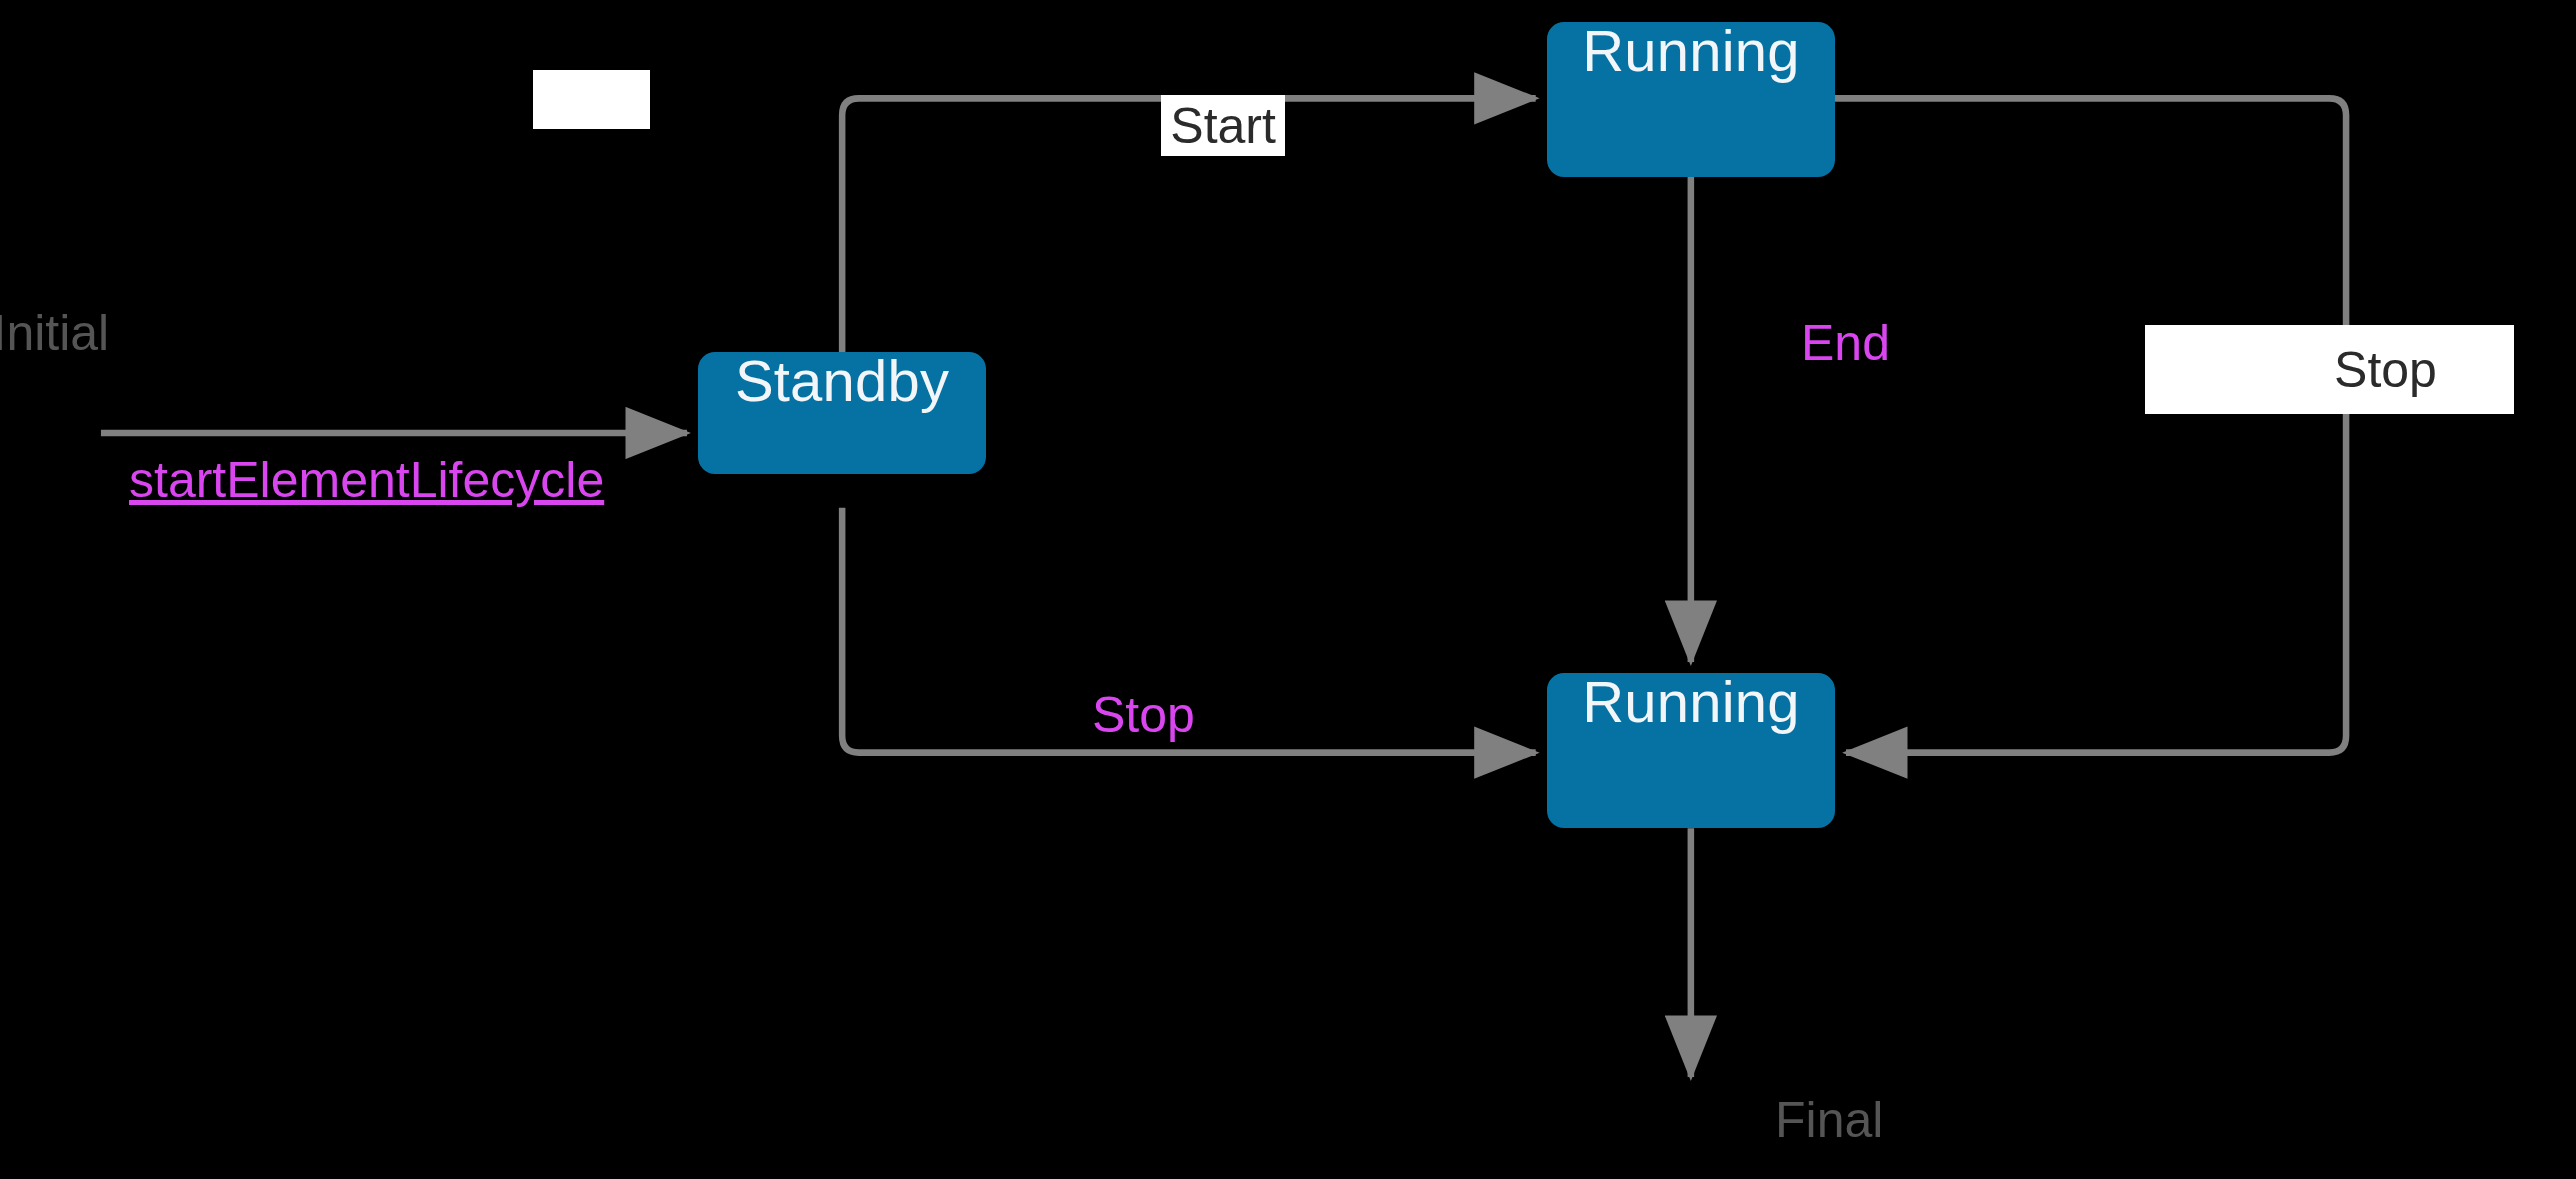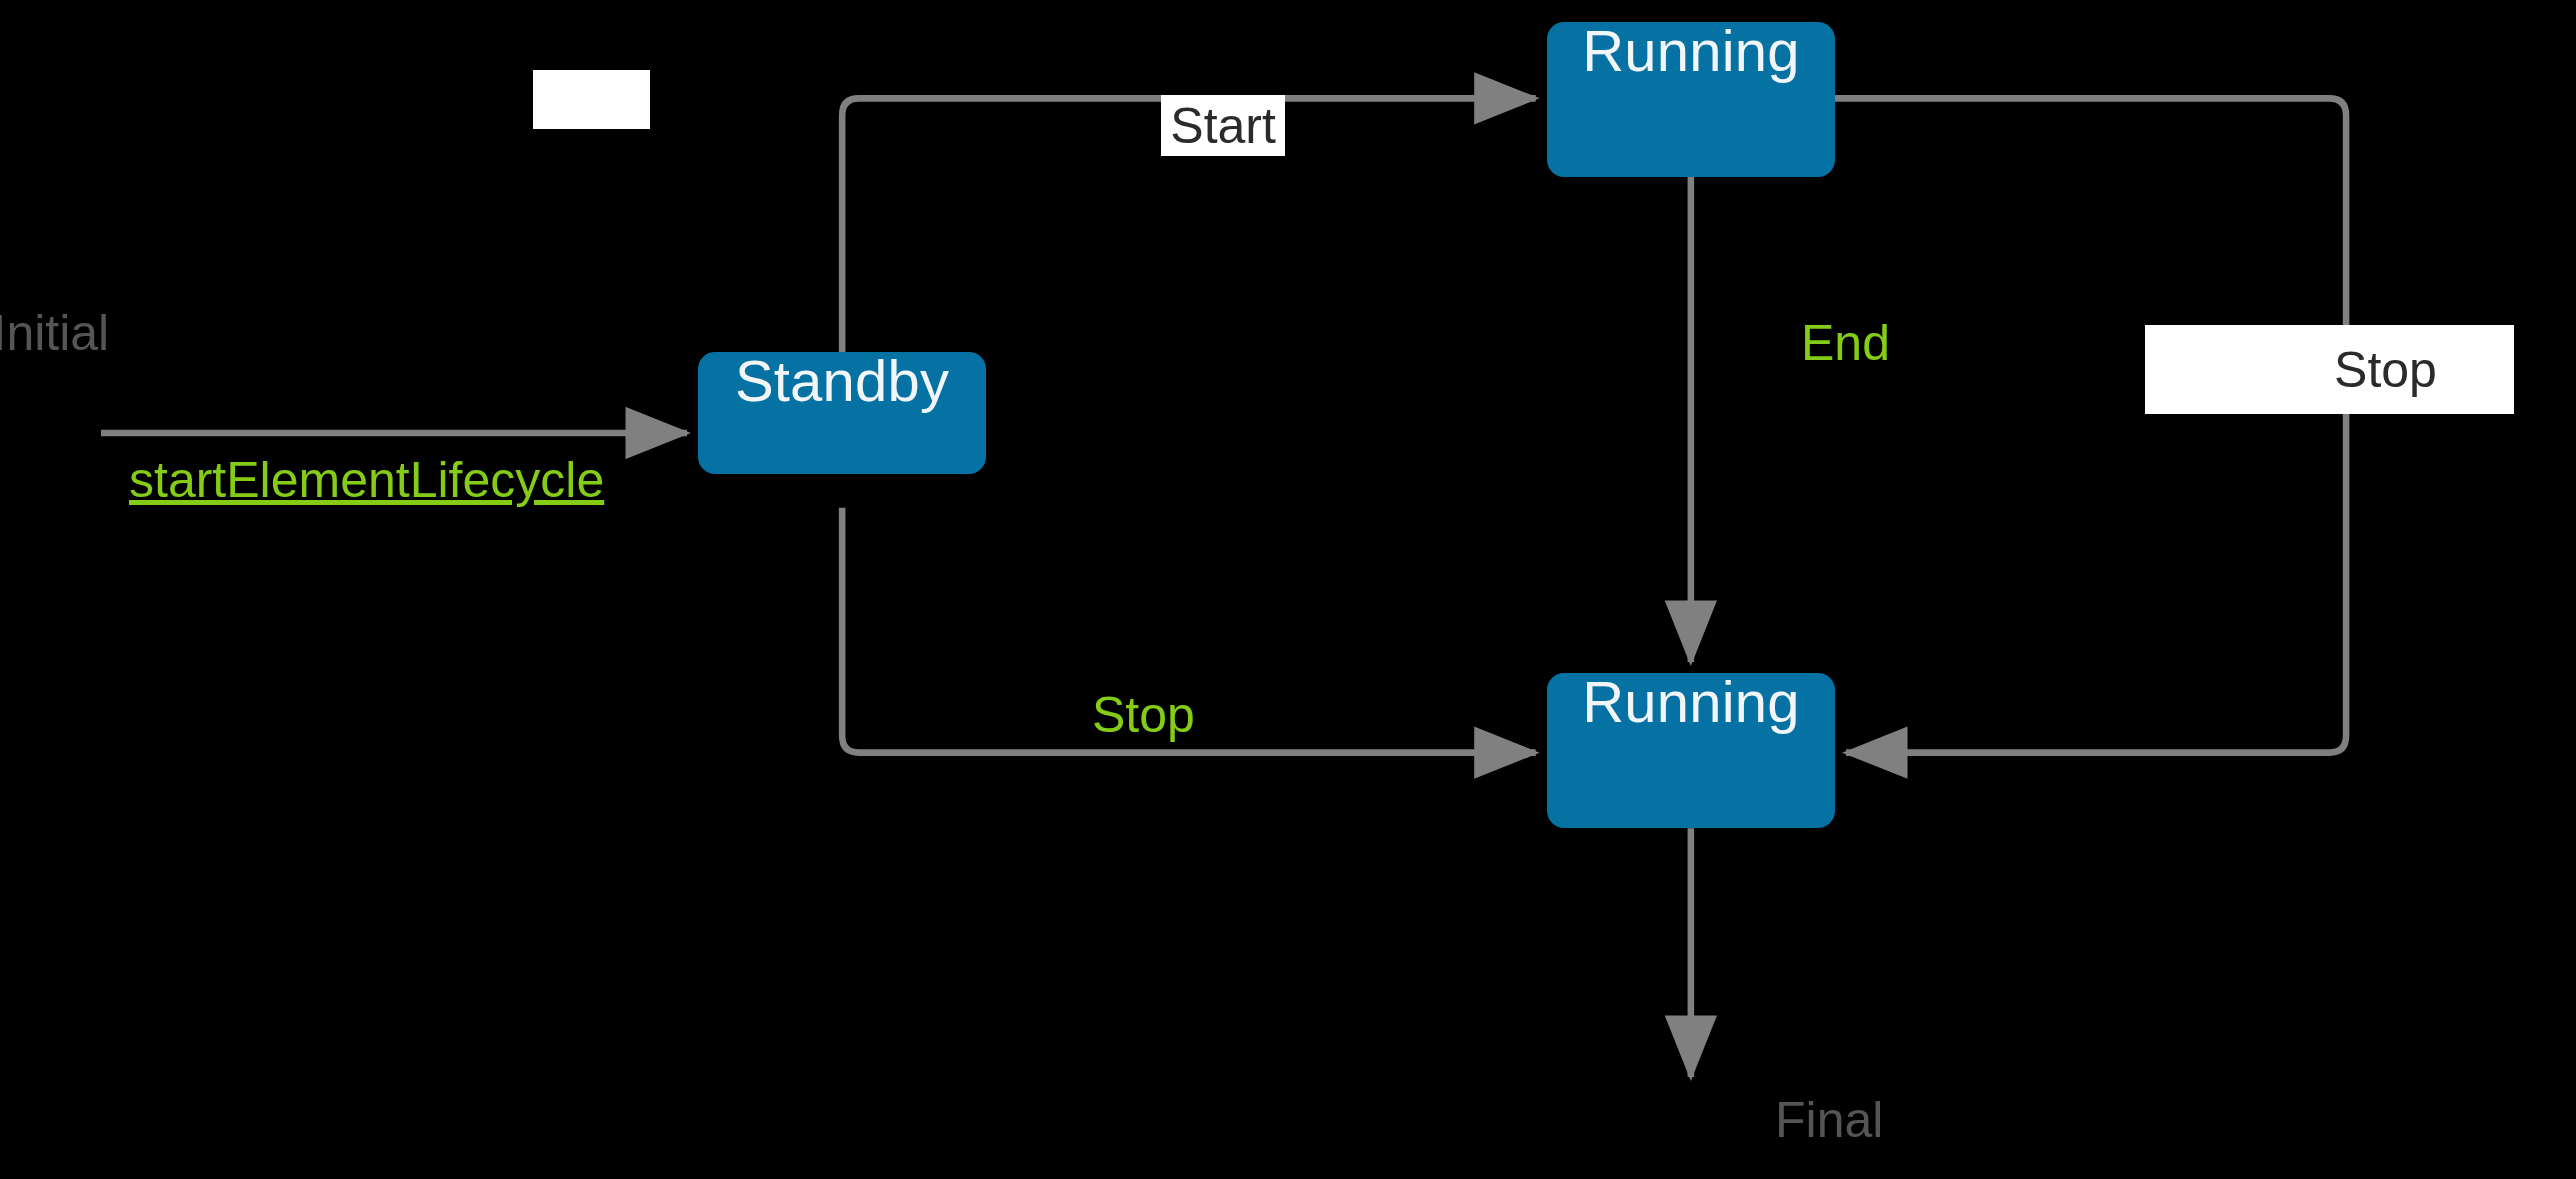--- a/index.html
+++ b/index.html
@@ -56,21 +56,21 @@
     white-space: nowrap;
     display: flex;
     align-items: center;
   }
   .edge-label.on-white {
     background: #ffffff;
     color: #2b2b2b;
   }
   .edge-label.on-dark {
     background: transparent;
-    color: #84cc16;
+    color: #d946ef;
   }
 
   
   .pseudo-label {
     position: absolute;
     font-size: 50px;
     line-height: 1;
     color: #555555;
     white-space: nowrap;
   }

